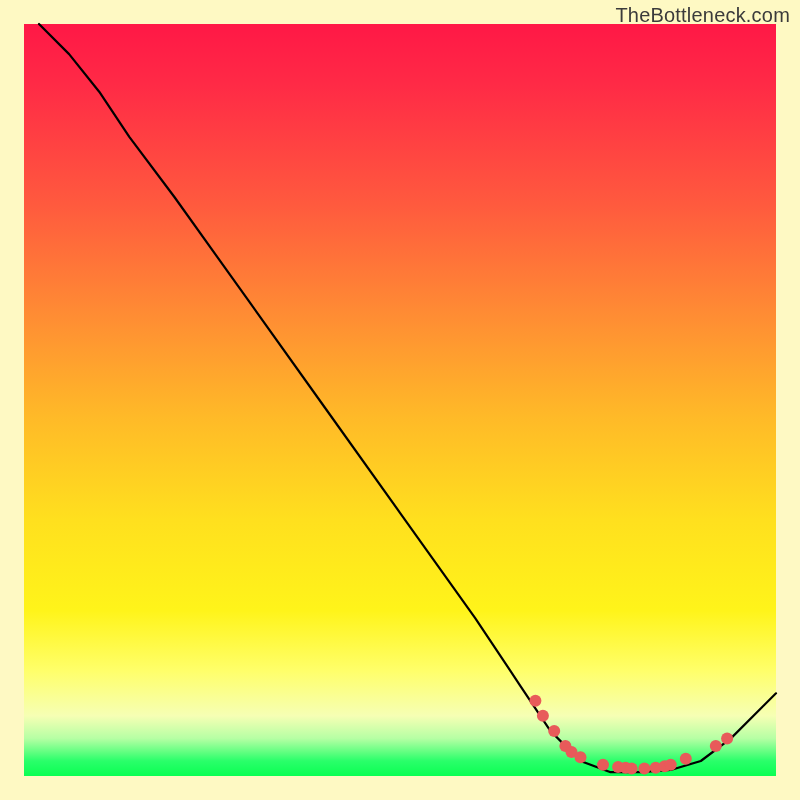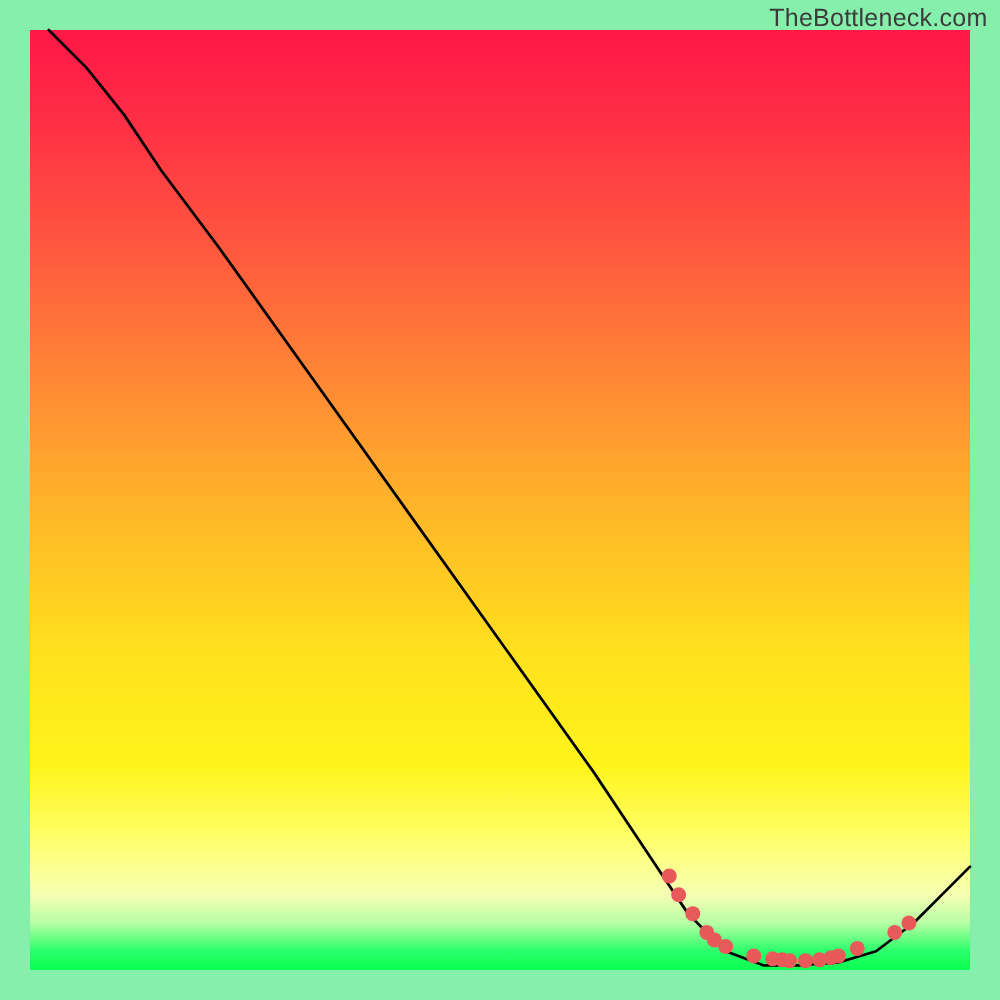--- a/index.html
+++ b/index.html
@@ -1,21 +1,21 @@
 <!DOCTYPE html>
 <html><head>
 <meta charset="utf-8">
 <style>
   * { margin: 0; padding: 0; box-sizing: border-box; }
   html, body { width: 800px; height: 800px; background: #000; overflow: hidden; }
   .wrap {
     position: relative;
     width: 800px;
     height: 800px;
-    background: #86efac;
+    background: #fef9c3;
   }
   .plot {
     position: absolute;
     left: 24px;
     top: 24px;
     width: 752px;
     height: 752px;
     
     background: linear-gradient(to bottom,
       #ff1846 0%,

